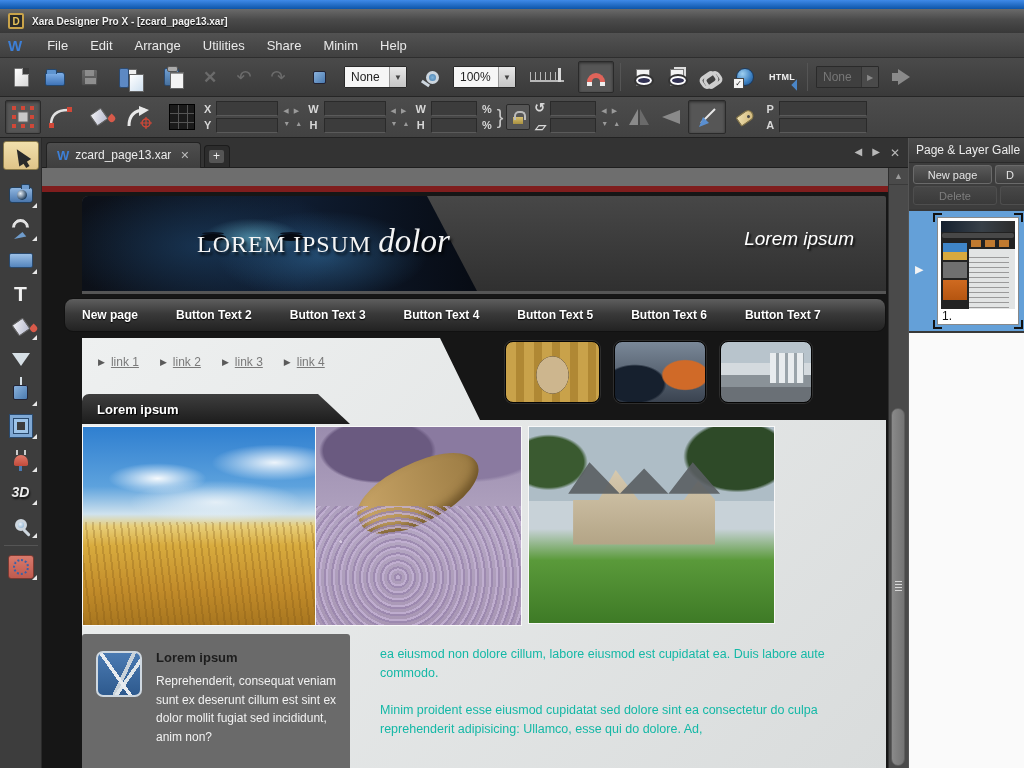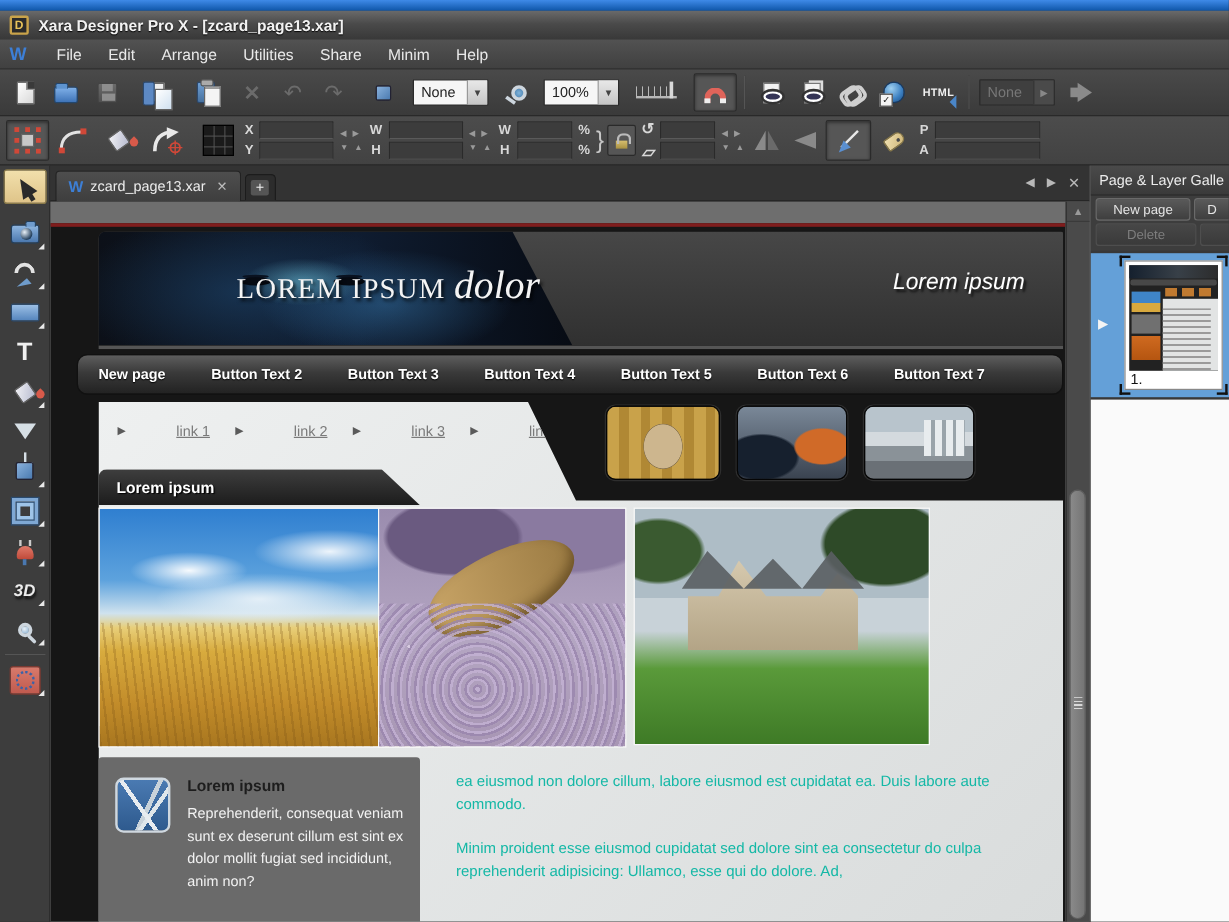--- a/index.html
+++ b/index.html
@@ -8,21 +8,21 @@
 
   
   #win-strip { position:absolute; left:0; top:0; width:1024px; height:9px;
     background:linear-gradient(180deg,#3f8ae8,#0e55a8); }
   #titlebar { position:absolute; left:0; top:9px; width:1024px; height:24px;
     background:linear-gradient(180deg,#6a6a6a,#4a4a4a 45%,#383838);
     display:flex; align-items:center; padding-left:8px; }
   #app-icon { width:16px; height:16px; background:#2a2a2a; border:2px solid #c9a34a;
     color:#e8c35a; font-size:10px; font-weight:bold; display:flex; align-items:center;
     justify-content:center; border-radius:2px; }
-  #title-text { color:#f2f2f2; font-size:13px; font-weight:bold; margin-left:8px;
+  #title-text { color:#f2f2f2; font-size:10px; font-weight:bold; margin-left:8px;
     text-shadow:0 1px 1px #000; }
   #menubar { position:absolute; left:0; top:33px; width:1024px; height:25px;
     background:linear-gradient(180deg,#525252,#404040); display:flex; align-items:center;
     border-bottom:1px solid #2e2e2e; }
   #menu-logo { color:#3d7fd6; font-weight:bold; font-size:15px; margin:0 14px 0 8px; }
   .menu-item { color:#e9e9e9; font-size:13px; padding:3px 11px; cursor:default; }
 
   
   #toolbar1 { position:absolute; left:0; top:58px; width:1024px; height:39px;
     background:linear-gradient(180deg,#4a4a4a,#3a3a3a); border-bottom:1px solid #262626;
@@ -193,21 +193,21 @@
     border:1px solid #1c1c1c; border-bottom:none; border-radius:4px 4px 0 0; display:flex;
     align-items:center; justify-content:center; }
   #tab-plus span { background:#555; color:#eee; width:15px; height:13px; font-size:12px;
     line-height:12px; text-align:center; border-radius:2px; }
   #tabbar-ctrl { margin-left:auto; display:flex; gap:10px; padding-right:8px; color:#b8b8b8; font-size:10px; }
 
   
   #canvas { position:relative; flex:1; background:#6e6e6e; display:flex; }
   #canvas-area { position:relative; width:846px; height:600px; overflow:hidden; }
   #page { position:absolute; left:0; top:18px; width:846px; height:582px; background:#161616;
-    border-top:3px solid #7f1d1d; }
+    border-top:6px solid #7f1d1d; }
 
   
   #vscroll { width:20px; background:#4a4a4a; border-left:1px solid #2e2e2e; position:relative; }
   #vscroll .up { height:17px; display:flex; align-items:center; justify-content:center;
     color:#9a9a9a; font-size:9px; border-bottom:1px solid #3a3a3a; }
   #vscroll .thumb { position:absolute; left:2px; width:14px; top:240px; height:358px;
     background:linear-gradient(90deg,#8a8a8a,#747474); border-radius:8px; border:1px solid #5e5e5e; }
   #vscroll .thumb::after { content:""; position:absolute; left:3px; top:172px; width:7px; height:10px;
     background:repeating-linear-gradient(180deg,#fff 0 1px,transparent 1px 3px); opacity:.7; }
 
@@ -234,21 +234,21 @@
     background:linear-gradient(180deg,#5e5e5e,#3a3a3a 45%,#222); border:1px solid #111;
     display:flex; align-items:center; padding-left:17px; gap:38px; }
   .navbtn { color:#fff; font-size:12px; font-weight:bold; text-shadow:0 1px 1px #000; white-space:nowrap; }
 
   #content-light { position:absolute; left:40px; top:146px; width:804px; height:436px;
     background:linear-gradient(135deg,#eef0f0,#d9dcdc);
     clip-path:polygon(0 0, 358px 0, 398px 82px, 804px 82px, 804px 436px, 0 436px); }
   #links-row { position:absolute; left:16px; top:17px; display:flex; gap:21px; }
   .linkitem { display:flex; align-items:center; gap:6px; }
   .linkitem .tri { color:#5a5a5a; font-size:9px; }
-  .linkitem .ltext { color:#7a7a7a; font-size:12px; text-decoration:underline;margin-left:36px; }
+  .linkitem .ltext { color:#7a7a7a; font-size:12px; text-decoration:underline; }
 
   .thumbimg { position:absolute; top:149px; height:62px; border-radius:8px; border:1px solid #050505;
     box-shadow:0 0 0 1px #2e2e2e; }
   #thumb-chair { left:463px; width:95px;
     background:
       radial-gradient(ellipse 26px 30px at 50% 55%, #cdb68e 0 60%, #8a7550 62%, transparent 64%),
       repeating-linear-gradient(90deg,#c9a24a 0 10px,#b08834 10px 18px); }
   #thumb-cars { left:572px; width:92px;
     background:
       radial-gradient(ellipse 40px 26px at 78% 55%, #d06a28 0 55%, transparent 60%),

